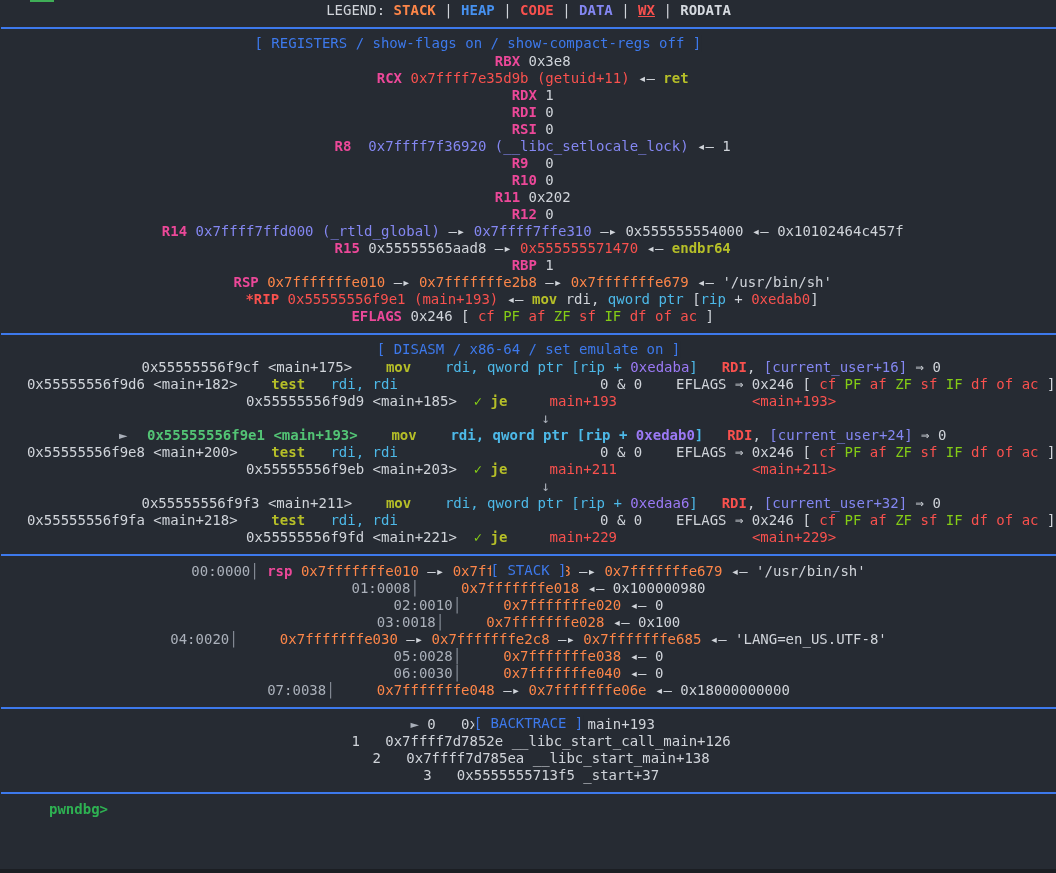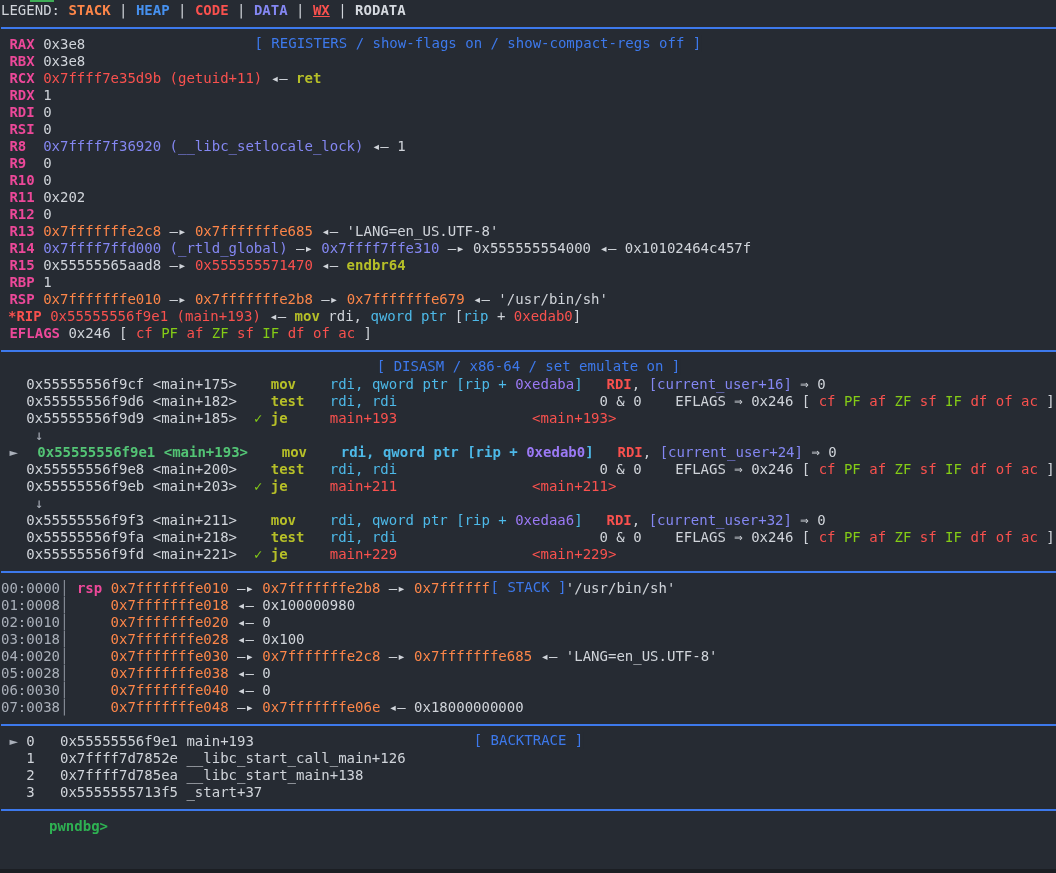--- a/index.html
+++ b/index.html
@@ -8,21 +8,21 @@
     width:1056px;height:873px;
     background:#262b33;
     overflow:hidden;
     box-sizing:border-box;
     padding:2px 0 0 1px;
     font-family:"DejaVu Sans Mono","Liberation Mono",monospace;
     font-size:14px;line-height:17px;
     color:#d0d4da;
     cursor:text;
   }
-  .ln{height:17px;min-height:17px;white-space:pre;overflow:hidden;}
+  .ln{height:17px;min-height:17px;white-space:pre;overflow:hidden;text-align:center;}
   .seg{white-space:pre;}
   .seg.w{color:#d0d4da;}
   .seg.dim{color:#aab0ba;}
   .seg.nm{color:#ec4899;font-weight:700;}
   .seg.bar{color:#8a909a;}
   .seg.orange{color:#fd8649;}
   .seg.lorange{color:#fd8649;font-weight:700;}
   .seg.red{color:#f9514e;}
   .seg.boldred{color:#f9514e;font-weight:700;padding-left:7px;}
   .seg.lred{color:#f9514e;font-weight:700;}
@@ -70,21 +70,20 @@
       <div class="ln"><span class="seg nm"> RBX </span><span class="seg w">0x3e8</span></div>
       <div class="ln"><span class="seg nm"> RCX </span><span class="seg red">0x7ffff7e35d9b (getuid+11)</span><span class="seg w"> ◂— </span><span class="seg olive">ret</span></div>
       <div class="ln"><span class="seg nm"> RDX </span><span class="seg w">1</span></div>
       <div class="ln"><span class="seg nm"> RDI </span><span class="seg w">0</span></div>
       <div class="ln"><span class="seg nm"> RSI </span><span class="seg w">0</span></div>
       <div class="ln"><span class="seg nm"> R8  </span><span class="seg dblue">0x7ffff7f36920 (__libc_setlocale_lock)</span><span class="seg w"> ◂— 1</span></div>
       <div class="ln"><span class="seg nm"> R9  </span><span class="seg w">0</span></div>
       <div class="ln"><span class="seg nm"> R10 </span><span class="seg w">0</span></div>
       <div class="ln"><span class="seg nm"> R11 </span><span class="seg w">0x202</span></div>
       <div class="ln"><span class="seg nm"> R12 </span><span class="seg w">0</span></div>
-      <div class="ln"><span class="seg nm"> R13 </span><span class="seg orange">0x7fffffffe2c8</span><span class="seg w"> —▸ </span><span class="seg orange">0x7fffffffe685</span><span class="seg w"> ◂— 'LANG=en_US.UTF-8'</span></div>
       <div class="ln"><span class="seg nm"> R14 </span><span class="seg dblue">0x7ffff7ffd000 (_rtld_global)</span><span class="seg w"> —▸ </span><span class="seg dblue">0x7ffff7ffe310</span><span class="seg w"> —▸ 0x555555554000 ◂— 0x10102464c457f</span></div>
       <div class="ln"><span class="seg nm"> R15 </span><span class="seg w">0x55555565aad8 —▸ </span><span class="seg red">0x555555571470</span><span class="seg w"> ◂— </span><span class="seg olive">endbr64</span></div>
       <div class="ln"><span class="seg nm"> RBP </span><span class="seg w">1</span></div>
       <div class="ln"><span class="seg nm"> RSP </span><span class="seg orange">0x7fffffffe010</span><span class="seg w"> —▸ </span><span class="seg orange">0x7fffffffe2b8</span><span class="seg w"> —▸ </span><span class="seg orange">0x7fffffffe679</span><span class="seg w"> ◂— '/usr/bin/sh'</span></div>
       <div class="ln"><span class="seg boldred">*RIP</span><span class="seg w"> </span><span class="seg red">0x55555556f9e1 (main+193)</span><span class="seg w"> ◂— </span><span class="seg olive">mov</span><span class="seg w"> rdi, </span><span class="seg cyan">qword ptr</span><span class="seg w"> [</span><span class="seg cyan">rip</span><span class="seg w"> + </span><span class="seg red">0xedab0</span><span class="seg w">]</span></div>
       <div class="ln"><span class="seg nm"> EFLAGS </span><span class="seg w">0x246 [ </span><span class="seg red">cf</span><span class="seg w"> </span><span class="seg green">PF</span><span class="seg w"> </span><span class="seg red">af</span><span class="seg w"> </span><span class="seg green">ZF</span><span class="seg w"> </span><span class="seg red">sf</span><span class="seg w"> </span><span class="seg green">IF</span><span class="seg w"> </span><span class="seg red">df</span><span class="seg w"> </span><span class="seg red">of</span><span class="seg w"> </span><span class="seg red">ac</span><span class="seg w"> ]</span></div>
     </div>
 
   <div class="sep">
     <div class="hline"></div>

